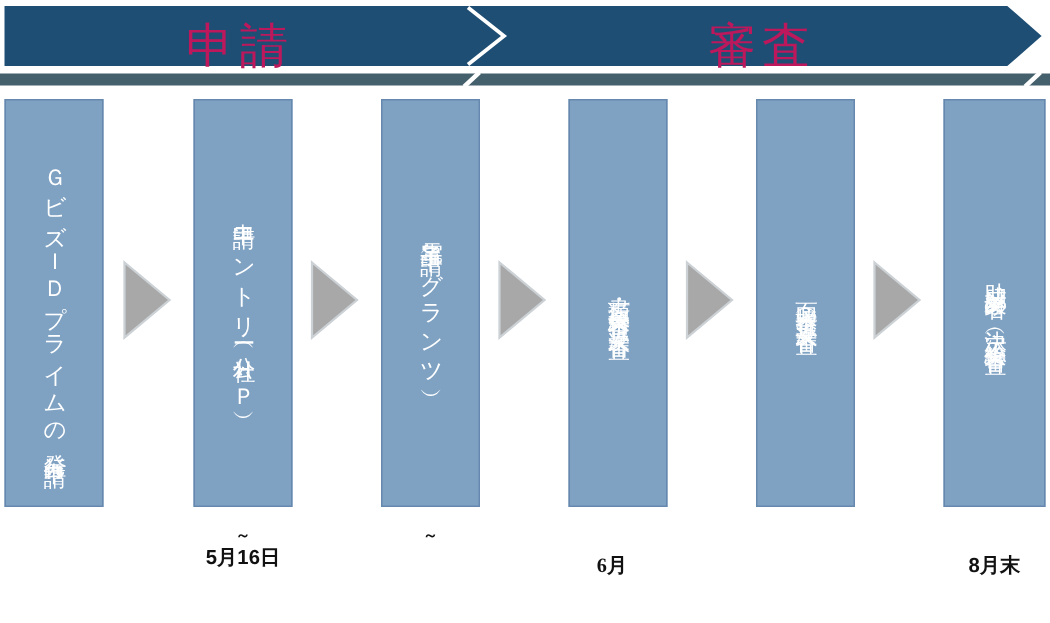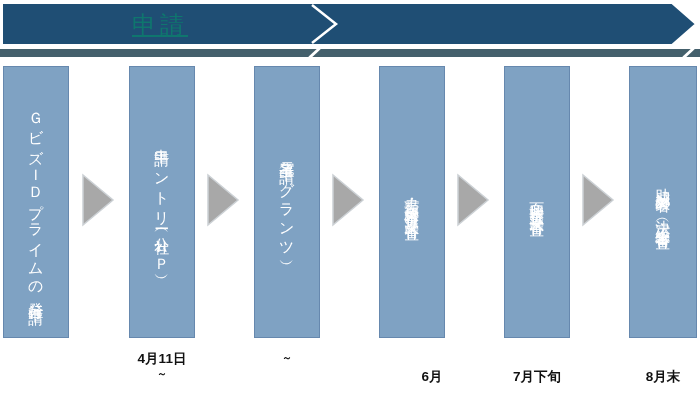--- a/index.html
+++ b/index.html
@@ -6,21 +6,21 @@
   .canvas{
     position:relative;width:700px;height:415px;background:#ffffff;
     font-family:"Liberation Sans","DejaVu Sans",sans-serif;overflow:hidden;
   }
   
   .banner-svg{position:absolute;top:0;left:0;width:700px;height:60px;}
   .banner-shape{fill:var(--banner,#1f4e74);stroke:#ffffff;stroke-width:2;}
   .chevron-line{fill:none;stroke:#ffffff;stroke-width:2.5;}
   .phase-label{
     position:absolute;top:9px;transform:translateX(-50%);
-    color:#0f766e;font-size:24px;letter-spacing:4px;white-space:nowrap;text-decoration:underline;
+    color:#be185d;font-size:32px;letter-spacing:4px;white-space:nowrap;
   }
   .phase-label.p1{left:160px;}
   .phase-label.p2{left:508px;}
   
   .timeline-strip{
     position:absolute;top:49px;left:0;width:700px;height:8px;
     background:var(--strip,#44606c);
   }
   .strip-notch{
     position:absolute;top:46px;width:3px;height:14px;background:#ffffff;
@@ -52,20 +52,21 @@
 </head>
 <body>
 
 <div class="canvas">
 
   <svg class="banner-svg" viewBox="0 0 700 60" aria-hidden="true">
     <polygon class="banner-shape" points="2,3 672,3 696,24 672,45 2,45"></polygon>
     <polyline class="chevron-line" points="312,5 336,24 312,43"></polyline>
   </svg>
   <div class="phase-label p1">申請</div>
+  <div class="phase-label p2">審査</div>
 
   <div class="timeline-strip"></div>
   <span class="strip-notch" style="left:313px;"></span>
   <span class="strip-notch" style="left:687px;"></span>
 
   <div class="step-box" style="left:3px;width:66px;">
     <span class="step-label">ＧビズＩＤプライムの発行申請</span>
   </div>
   <div class="step-box" style="left:129px;width:66px;">
     <span class="step-label">申請エントリー（公社ＨＰ）</span>
@@ -93,29 +94,26 @@
       <polygon points="2,2 32,27 2,52"></polygon>
     </svg>
   <svg class="flow-arrow" style="left:456px;" viewBox="0 0 34 54">
       <polygon points="2,2 32,27 2,52"></polygon>
     </svg>
   <svg class="flow-arrow" style="left:581px;" viewBox="0 0 34 54">
       <polygon points="2,2 32,27 2,52"></polygon>
     </svg>
 
   <div class="date-col" style="left:162px;">
-    <div>4月11日</div>
     <div class="wave">～</div>
+    <div>5月16日</div>
   </div>
   <div class="date-col" style="left:287px;">
     <div class="wave">～</div>
   </div>
-  <div class="date-col single" style="left:432px;">
+  <div class="date-col single" style="left:408px;font-family:Liberation Serif, serif;">
     <div>6月</div>
-  </div>
-  <div class="date-col single" style="left:537px;">
-    <div>7月下旬</div>
   </div>
   <div class="date-col single" style="left:663px;">
     <div>8月末</div>
   </div>
 
 </div>
 
 </body></html>

